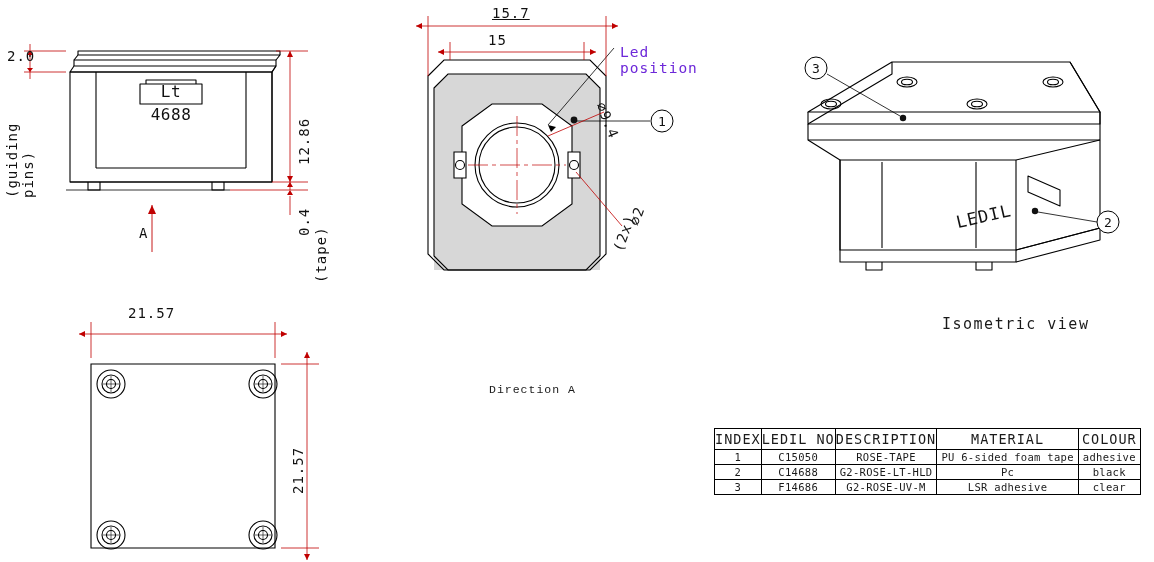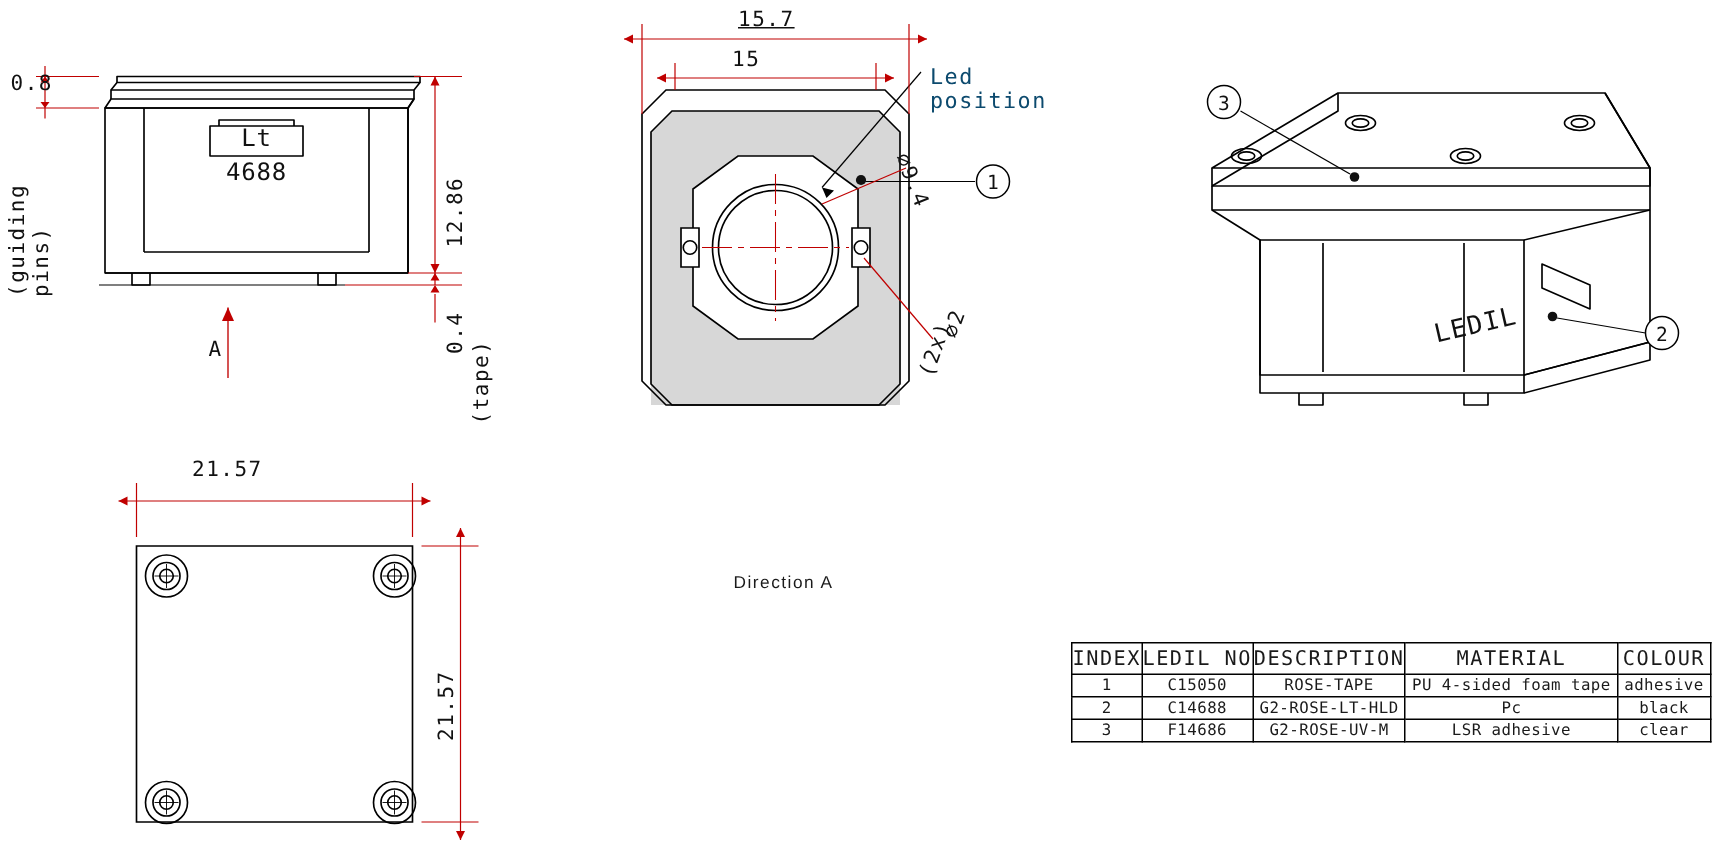--- a/index.html
+++ b/index.html
@@ -4,36 +4,36 @@
 <style>
   html,body{margin:0;padding:0;}
   body{
     width:1154px;height:562px;position:relative;background:#ffffff;
     font-family:"DejaVu Sans Mono", monospace;
     color:#1a1a1a;overflow:hidden;
   }
   .abs{position:absolute;}
   svg{display:block;overflow:visible;}
   .dimtxt{font-family:"DejaVu Sans Mono", monospace;font-size:14px;letter-spacing:1px;color:#111;}
-  .label{font-family:"DejaVu Sans Mono", monospace;font-size:14.5px;letter-spacing:1px;color:#0c4a6e;}
+  .label{font-family:"DejaVu Sans Mono", monospace;font-size:14.5px;letter-spacing:1px;color:#6d28d9;}
   .vert{writing-mode:vertical-rl;transform:rotate(180deg);}
   
   table.bom{
     border-collapse:collapse;
     font-family:"DejaVu Sans Mono", monospace;
   }
   table.bom th,table.bom td{
     border:1px solid #000;
     text-align:center;
     padding:1px 4px;
     white-space:nowrap;
   }
   table.bom th{font-size:13.5px;font-weight:normal;letter-spacing:1px;padding:2px 0;}
   table.bom td{font-size:10.5px;letter-spacing:0.3px;}
-  .bodytxt{font-family:Liberation Sans, sans-serif;font-size:11.5px;letter-spacing:1px;padding-left:11px;}
+  .bodytxt{font-family:Liberation Mono, monospace;font-size:11.5px;letter-spacing:1px;padding-left:11px;}
   .viewname{font-family:"DejaVu Sans Mono", monospace;font-size:15px;letter-spacing:1.5px;}
   .partlbl{font-size:16px;font-family:"DejaVu Sans Mono", monospace;letter-spacing:0.5px;}
 </style>
 </head>
 <body>
 
 <div class="abs" style="left:0px;top:0px;width:340px;height:290px;">
   <svg width="340" height="290" viewBox="0 0 340 290">
     <g fill="none" stroke="#000" stroke-width="1.1" stroke-linejoin="round">
 
@@ -86,21 +86,21 @@
       <path d="M287,187 L290,182 L293,187" fill="#c00000" stroke="none"></path>
       <path d="M287,195 L290,190 L293,195" fill="#c00000" stroke="none"></path>
     </g>
 
     <g stroke="#c00000" stroke-width="0.9" fill="none">
       <path d="M152,252 L152,205"></path>
       <path d="M148,214 L152,205 L156,214" fill="#c00000" stroke="none"></path>
     </g>
   </svg>
 
-  <div class="abs dimtxt" style="left:7px;top:48px;">0.8</div>
+  <div class="abs dimtxt" style="left:7px;top:48px;">2.0</div>
   <div class="abs dimtxt vert" style="left:4px;top:68px;height:130px;">(guiding pins)</div>
 
   <div class="abs dimtxt vert" style="left:296px;top:70px;height:95px;">12.86</div>
   <div class="abs dimtxt vert" style="left:296px;top:196px;height:40px;">0.4</div>
   <div class="abs dimtxt vert" style="left:313px;top:213px;height:70px;">(tape)</div>
 
   <div class="abs dimtxt" style="left:139px;top:225px;">A</div>
 </div>
 
 <div class="abs" style="left:0px;top:288px;width:350px;height:274px;padding-left:23px;">
@@ -277,39 +277,40 @@
     </g>
     <circle cx="133" cy="118" r="3.2" fill="#111"></circle>
 
     <circle cx="338" cy="222" r="11" fill="#fff" stroke="#000" stroke-width="1"></circle>
     <text x="338" y="227" text-anchor="middle" font-size="13" font-family="DejaVu Sans Mono, monospace" fill="#111">2</text>
     <g stroke="#000" stroke-width="0.8" fill="none">
       <path d="M327,222 L268,212"></path>
     </g>
     <circle cx="265" cy="211" r="3.2" fill="#111"></circle>
   </svg>
+  <div class="abs viewname" style="left:172px;top:315px;">Isometric view</div>
 </div>
 
 <div class="abs" style="left:714px;top:428px;">
   <table class="bom">
     <thead>
       <tr>
         <th>INDEX</th>
         <th>LEDIL NO</th>
         <th>DESCRIPTION</th>
         <th>MATERIAL</th>
         <th>COLOUR</th>
       </tr>
     </thead>
     <tbody>
       <tr>
         <td>1</td>
         <td>C15050</td>
         <td>ROSE-TAPE</td>
-        <td>PU 4-sided foam tape</td>
+        <td>PU 6-sided foam tape</td>
         <td>adhesive</td>
       </tr>
       <tr>
         <td>2</td>
         <td>C14688</td>
         <td>G2-ROSE-LT-HLD</td>
         <td>Pc</td>
         <td>black</td>
       </tr>
       <tr>

